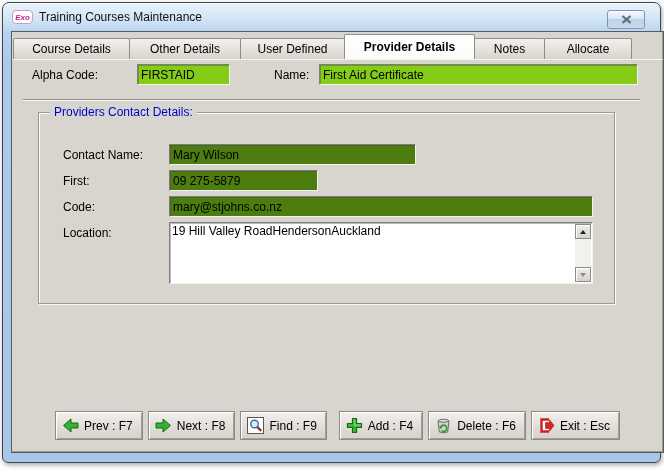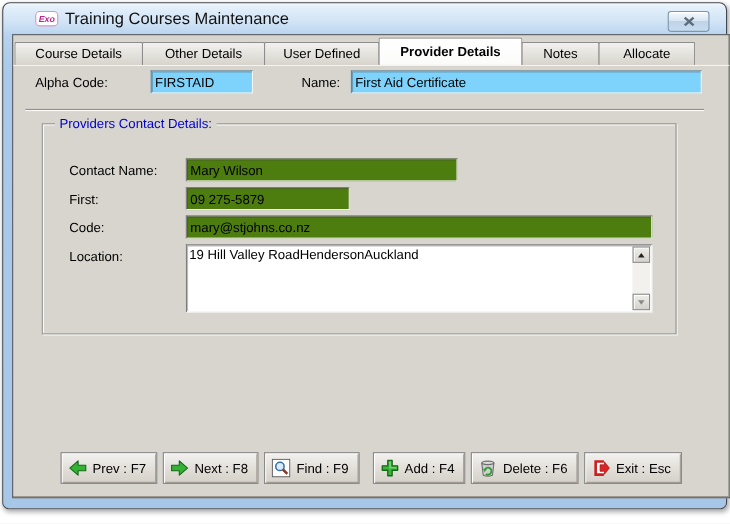--- a/index.html
+++ b/index.html
@@ -8,25 +8,25 @@
     overflow: hidden; }
 
   
   .window {
     position: absolute; left: 2px; top: 2px; width: 659px; height: 461px;
     border: 1px solid #42474d; border-radius: 7px 7px 6px 6px;
     background: linear-gradient(180deg, #e9f3fc 0%, #cfe2f5 18px, #b6d2ee 30px, #a9caea 60px, #a6c7e8 100%);
     box-shadow: 1px 2px 5px rgba(0,0,0,.35), inset 0 1px 0 rgba(255,255,255,.75);
   }
   .titlebar { position:absolute; left:0; top:0; right:0; height:28px;
-    display:flex; align-items:center; padding-left:29px; }
+    display:flex; align-items:center; padding-left:9px; }
   .app-icon { width:21px; height:14px; background:#fff; border:1px solid #d29ac0;
     border-radius:4px; color:#c0268c; font-size:8px; font-weight:bold; font-style:italic;
     display:flex; align-items:center; justify-content:center; margin-right:6px; }
-  .title-text { font-size:15px; color:#111; }
+  .title-text { font-size:12px; color:#111; }
   .close-btn { position:absolute; right:15px; top:7px; width:38px; height:19px;
     border:1px solid #7f96ab; border-radius:3px;
     background: linear-gradient(180deg,#f6fafd 0%,#d8e6f2 45%,#bdd3e8 50%,#c8dcef 100%);
     box-shadow: inset 0 1px 0 #fff;
     display:flex; align-items:center; justify-content:center; cursor:default; }
 
   
   .content { position:absolute; left:8px; top:28px; width:653px; height:422px;
     background:#d8d5cf; border:1px solid #565c62;
     box-shadow: inset -1px -1px 0 #9b9890; }
@@ -40,21 +40,21 @@
     font-weight:bold; z-index:3; }
   .tab-underline { position:absolute; left:0; right:0; top:27px; height:1px; background:#f4f3f0; z-index:1; }
 
   
   .lbl { position:absolute; white-space:nowrap; }
   .field { position:absolute; height:21px; font-size:12px; padding:0 3px;
     border:1px solid; border-color:#7e7e7e #f4f3f0 #f4f3f0 #7e7e7e;
     box-shadow: inset 1px 1px 0 rgba(60,60,60,.35);
     font-family:"Liberation Sans", sans-serif; color:#000; }
   input.field { outline:none; }
-  .field.readonly { background:#7dd3fc; }
+  .field.readonly { background:#84cc16; }
   .field.editable { background:#4d7c0f; }
   .separator { position:absolute; left:11px; top:67px; width:617px; height:2px;
     border-top:1px solid #8f8f8f; border-bottom:1px solid #fbfaf8; }
 
   
   .groupbox { position:absolute; left:26px; top:80px; width:577px; height:192px;
     border:1px solid #9a9a9a;
     box-shadow: inset 1px 1px 0 #fbfaf8, 1px 1px 0 #fbfaf8; }
   .group-title { position:absolute; top:-8px; left:11px; background:#d8d5cf;
     padding:0 4px; color:#0000cc; }

